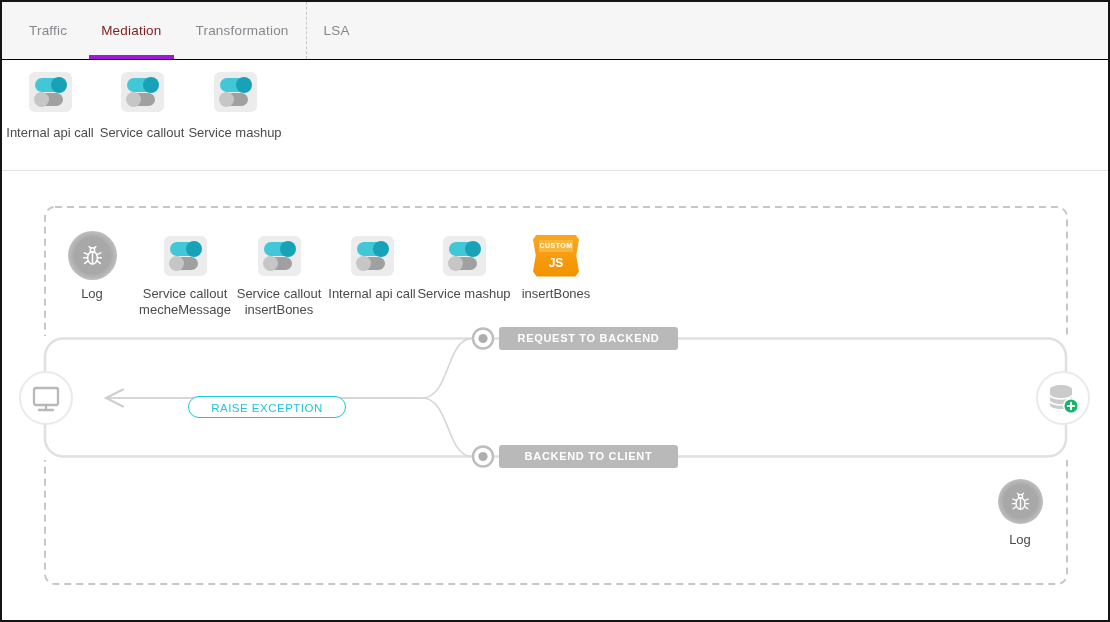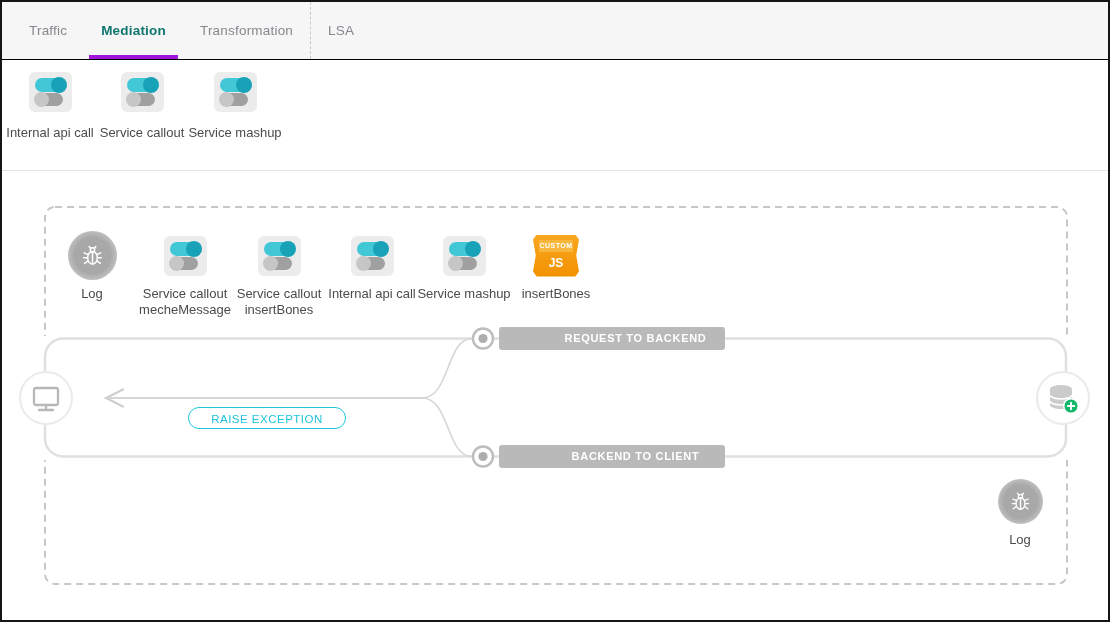--- a/index.html
+++ b/index.html
@@ -1,21 +1,21 @@
 <!DOCTYPE html>
 <html><head>
 <meta charset="utf-8">
 <style>
   html,body{margin:0;padding:0;background:#fff;font-family:"Liberation Sans",sans-serif;}
   .page{position:relative;width:1110px;height:622px;box-sizing:border-box;border:2px solid #151515;background:#fff;overflow:hidden;}
 
   
   .tabbar{position:absolute;left:0;top:0;right:0;height:57px;background:#f6f6f7;border-bottom:1px solid #000000;display:flex;align-items:stretch;padding-left:10px;z-index:3;}
   .tab{position:relative;display:flex;align-items:center;padding:0 17px;font-size:13.5px;letter-spacing:.2px;color:#87878e;cursor:pointer;}
-  .tab.active{color:#0f766e;font-weight:bold;}
+  .tab.active{color:#7f1d1d;font-weight:normal;}
   .tab.active::after{content:"";position:absolute;left:5px;right:5px;bottom:0;height:4px;background:#a116dc;}
   .tab.separated{border-left:1px dashed #c8c8c8;}
 
   
   .palette{position:absolute;left:0;top:57px;right:0;height:111px;background:#fff;border-bottom:1px solid #e3e3e3;z-index:2;}
   .palette-item{position:absolute;top:13px;width:90px;display:flex;flex-direction:column;align-items:center;cursor:grab;}
   .palette-item .label{margin-top:13px;font-size:13px;color:#4b4b4b;white-space:nowrap;}
 
   
   .toggle-card{position:relative;width:43px;height:40px;background:#ececec;border-radius:6px;flex:none;}
@@ -31,22 +31,22 @@
   .step .label{margin-top:6px;}
 
   .log-circle{width:49px;height:49px;border-radius:50%;box-sizing:border-box;display:flex;align-items:center;justify-content:center;background:radial-gradient(circle,#a8a8a8 52%,#c3c3c3 74%,#9d9d9d 100%);}
   .log-circle.small{width:45px;height:45px;}
 
   .custom-js{position:relative;width:46px;height:42px;background:linear-gradient(180deg,#f9a61f 0%,#f29200 100%);clip-path:polygon(8% 0,92% 0,100% 12%,94% 50%,100% 88%,92% 100%,8% 100%,0 88%,6% 50%,0 12%);flex:none;}
   .cj-band{position:absolute;left:6px;right:6px;top:5px;height:12px;background:#f8b73c;color:#fff;font-size:7px;font-weight:bold;letter-spacing:.5px;text-align:center;line-height:12px;}
   .cj-js{position:absolute;left:0;right:0;top:21px;text-align:center;color:#fff;font-weight:bold;font-size:12px;}
 
   
-  .gray-pill{position:absolute;width:179px;height:23px;background:#b9b9b9;border-radius:3px;color:#fff;font-size:11px;font-weight:bold;letter-spacing:.7px;text-align:center;line-height:23px;z-index:2;cursor:pointer;padding-left:47px;}
-  .exception-pill{position:absolute;left:186px;top:405px;width:158px;height:22px;background:#fff;border:1.5px solid #1ec5da;border-radius:13px;color:#1ec5da;font-size:11.5px;font-weight:500;letter-spacing:.5px;text-align:center;line-height:22px;box-sizing:border-box;z-index:2;cursor:pointer;}
+  .gray-pill{position:absolute;width:179px;height:23px;background:#b9b9b9;border-radius:3px;color:#fff;font-size:11px;font-weight:bold;letter-spacing:.7px;text-align:center;line-height:23px;z-index:2;cursor:pointer;}
+  .exception-pill{position:absolute;left:186px;top:394px;width:158px;height:22px;background:#fff;border:1.5px solid #1ec5da;border-radius:13px;color:#1ec5da;font-size:11.5px;font-weight:500;letter-spacing:.5px;text-align:center;line-height:22px;box-sizing:border-box;z-index:2;cursor:pointer;}
   .endpoint{position:absolute;width:54px;height:54px;border-radius:50%;background:#fff;border:2px solid #eaeaea;box-sizing:border-box;display:flex;align-items:center;justify-content:center;z-index:2;}
   .bottom-log-label{position:absolute;left:988px;top:530px;width:60px;text-align:center;font-size:13px;color:#4b4b4b;z-index:2;}
 </style>
 </head>
 <body>
 
 <div class="page">
 
   <div class="tabbar">
     <div class="tab">Traffic</div>

